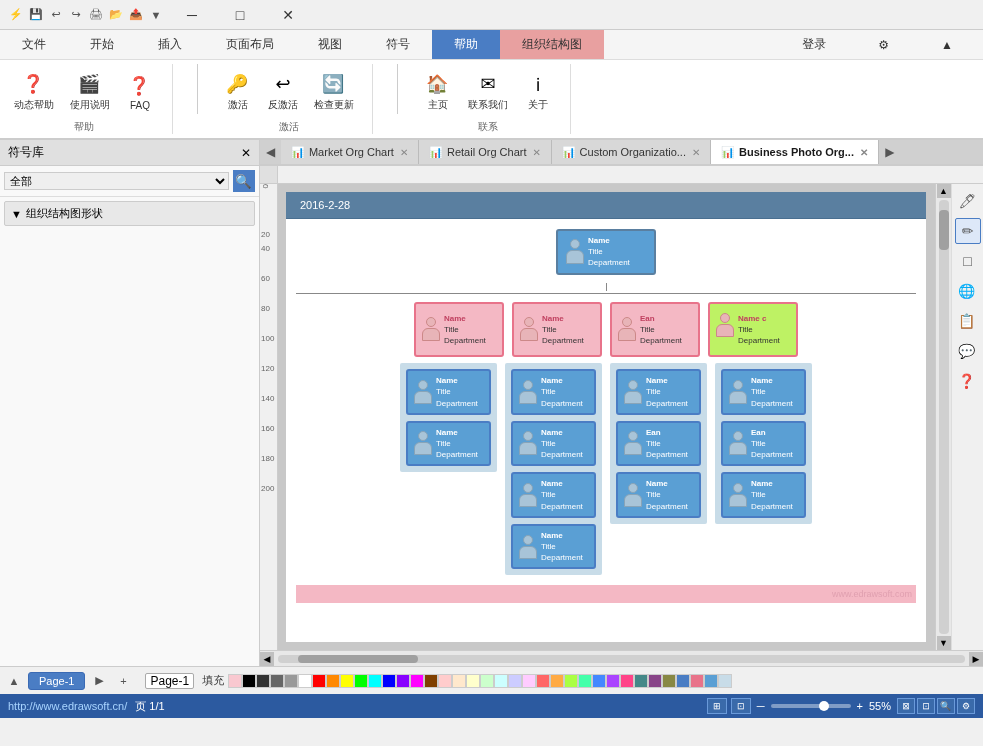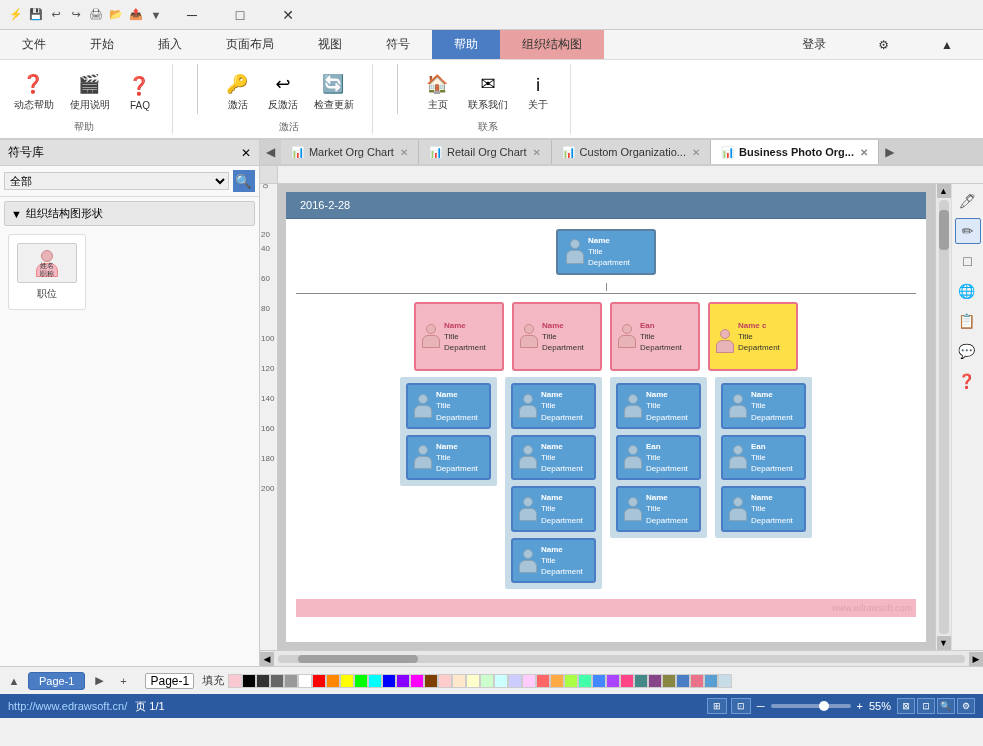--- a/index.html
+++ b/index.html
@@ -193,37 +193,20 @@
       <select style="border:1px solid #ccc; font-size:11px; padding:1px; flex:1; margin-right:4px;">
         <option>全部</option>
       </select>
       <button class="symbol-search-btn">🔍</button>
     </div>
     <div class="symbol-section">
       <div class="symbol-section-header">
         <span style="margin-right:4px;">▼</span>
         <span>组织结构图形状</span>
       </div>
-      <div style="display:flex; flex-wrap:wrap;">
-        <div class="symbol-item">
-
-          <div style="width:60px; height:40px; border:1px solid #ccc; display:flex; align-items:center; justify-content:center; background:#f0f0f0; border-radius:2px;">
-            <div style="display:flex; flex-direction:column; align-items:center;">
-              <div style="width:12px; height:12px; border-radius:50%; background:#e8b4b8; border:1px solid #c88;"></div>
-              <div style="width:22px; height:14px; background:#f4b8c4; border-radius:8px 8px 0 0; border:1px solid #e88; margin-top:1px; display:flex; align-items:center; justify-content:center;">
-                <div style="font-size:7px; text-align:center; line-height:1.1; color:#333;">
-                  <div>姓名</div>
-                  <div>职称</div>
-                </div>
-              </div>
-            </div>
-          </div>
-          <div class="symbol-label">职位</div>
-        </div>
-      </div>
     </div>
   </div>
 
   <div class="canvas-area">
 
     <div class="doc-tabs">
       <div class="doc-tab-scroll">◀</div>
       <div class="doc-tab">
         <span style="color:#e07030;">📊</span>
         <span>Market Org Chart</span>
@@ -334,21 +317,21 @@
                 <div style="display:flex; flex-direction:column; align-items:center;">
                   <div style="width:10px; height:10px; border-radius:50%; background:#e8b4b8; border:1px solid #c88;"></div>
                   <div style="width:18px; height:13px; background:#e8b4b8; border-radius:6px 6px 0 0; border:1px solid #c88; margin-top:1px;"></div>
                 </div>
                 <div style="font-size:8px; line-height:1.4; color:#333;">
                   <div style="font-weight:bold; color:#c04060;">Ean</div>
                   <div>Title</div>
                   <div>Department</div>
                 </div>
               </div>
-              <div style="border:2px solid #e8738a; background:#fde047; border-radius:3px; padding:16px 6px; display:flex; align-items:flex-end; gap:4px; min-width:90px;">
+              <div style="border:2px solid #e8738a; background:#bef264; border-radius:3px; padding:9px 6px; display:flex; align-items:flex-start; gap:4px; min-width:90px;">
                 <div style="display:flex; flex-direction:column; align-items:center;">
                   <div style="width:10px; height:10px; border-radius:50%; background:#e8b4b8; border:1px solid #c88;"></div>
                   <div style="width:18px; height:13px; background:#e8b4b8; border-radius:6px 6px 0 0; border:1px solid #c88; margin-top:1px;"></div>
                 </div>
                 <div style="font-size:8px; line-height:1.4; color:#333;">
                   <div style="font-weight:bold; color:#c04060;">Name c</div>
                   <div>Title</div>
                   <div>Department</div>
                 </div>
               </div>

